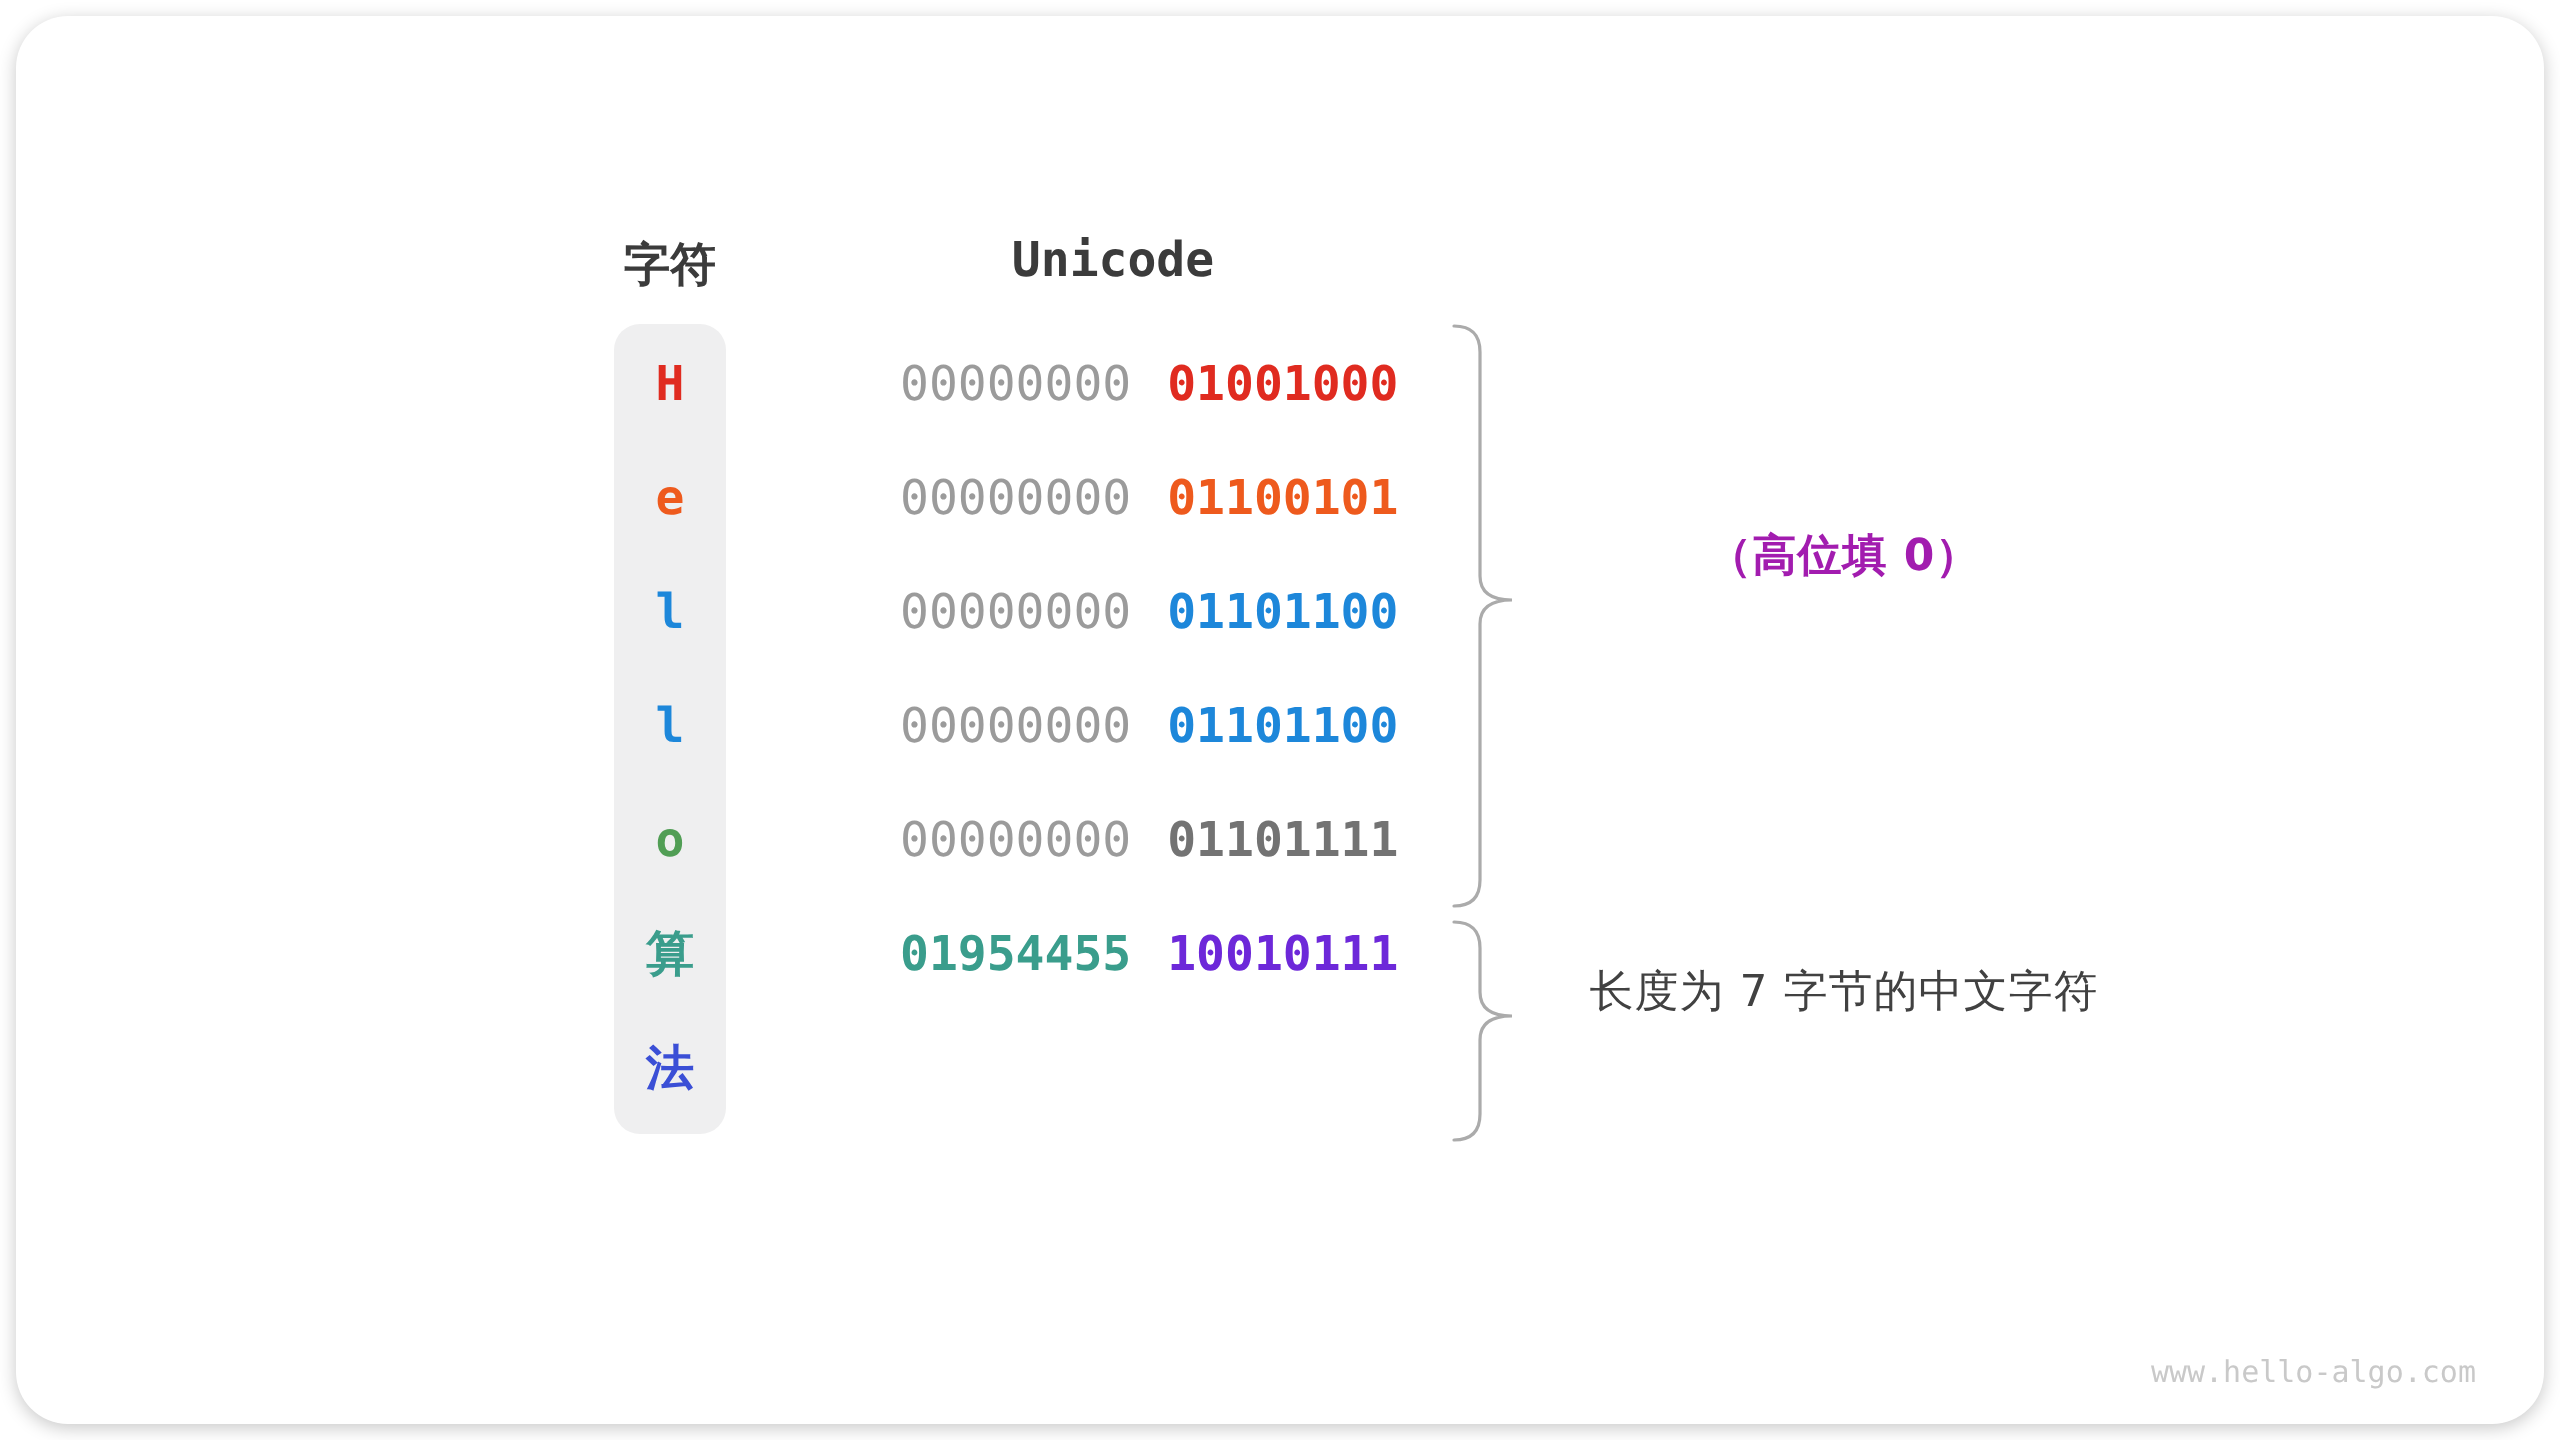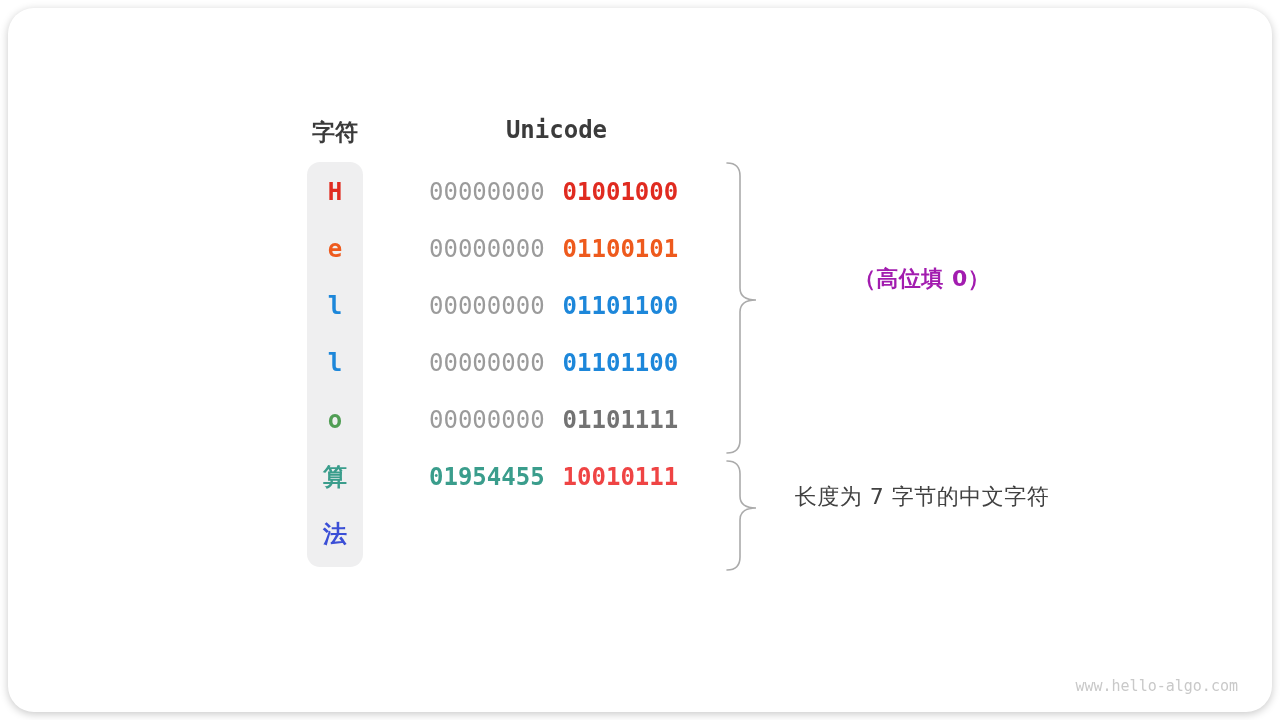--- a/index.html
+++ b/index.html
@@ -33,21 +33,21 @@
   .rows {
     position: absolute; left: 307px; top: 163px; width: 440px;
   }
   .row { display: flex; align-items: center; height: 57px; }
   .cell-char {
     width: 56px; text-align: center;
     font-size: 24px; font-weight: bold;
     font-family: "DejaVu Sans Mono", "DejaVu Sans", monospace;
   }
   .cell-bin {
-    margin-left: 66px; white-space: nowrap;
+    margin-left: 87px; white-space: nowrap;
     font-size: 24px; font-family: "DejaVu Sans Mono", monospace;
   }
   .byte2 { margin-left: 18px; font-weight: bold; }
   .row:nth-child(6) .byte1, .row:nth-child(7) .byte1 { font-weight: bold; }
 
   .braces { position: absolute; left: 720px; top: 150px; width: 50px; height: 430px; }
 
   .note {
     position: absolute; left: 761px; width: 322px; text-align: center;
     font-size: 22px; line-height: 40px; color: #414141; letter-spacing: 0.5px;
@@ -89,21 +89,21 @@
     <div class="row">
       <span class="cell-char" style="color: rgb(29, 135, 218);">l</span>
       <span class="cell-bin"><span class="byte1" style="color: rgb(155, 155, 155);">00000000</span><span class="byte2" style="color: rgb(29, 135, 218);">01101100</span></span>
     </div>
     <div class="row">
       <span class="cell-char" style="color: rgb(81, 158, 85);">o</span>
       <span class="cell-bin"><span class="byte1" style="color: rgb(155, 155, 155);">00000000</span><span class="byte2" style="color: #737373;">01101111</span></span>
     </div>
     <div class="row">
       <span class="cell-char" style="color: rgb(58, 157, 140);">算</span>
-      <span class="cell-bin"><span class="byte1" style="color: rgb(58, 157, 140);">01954455</span><span class="byte2" style="color: #ef4444;">10010111</span></span>
+      <span class="cell-bin"><span class="byte1" style="color: rgb(58, 157, 140);">01954455</span><span class="byte2" style="color: #6d28d9;">10010111</span></span>
     </div>
     <div class="row">
       <span class="cell-char" style="color: rgb(59, 79, 214);">法</span>
     </div>
   </div>
 
   <svg class="braces" viewBox="0 0 50 430" width="50" height="430" fill="none" stroke="#ababab" stroke-width="1.6" stroke-linecap="round">
     <path d="M7 13 Q20 13 20 26 L20 138 Q20 150 36 150 Q20 150 20 162 L20 290 Q20 303 7 303"></path>
     <path d="M7 311 Q20 311 20 324 L20 346 Q20 358 36 358 Q20 358 20 370 L20 407 Q20 420 7 420"></path>
   </svg>

